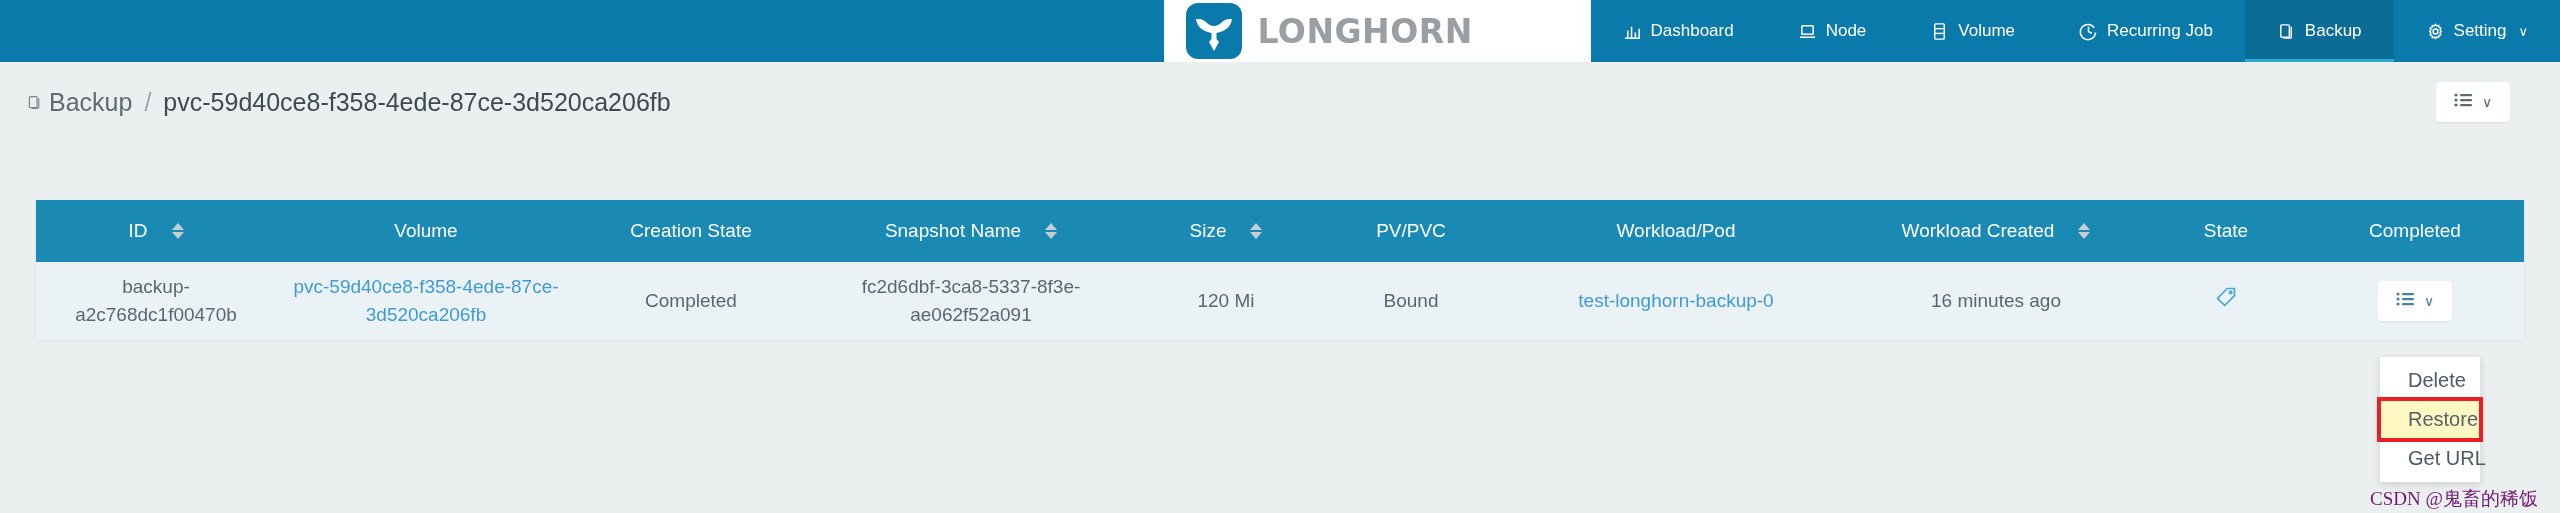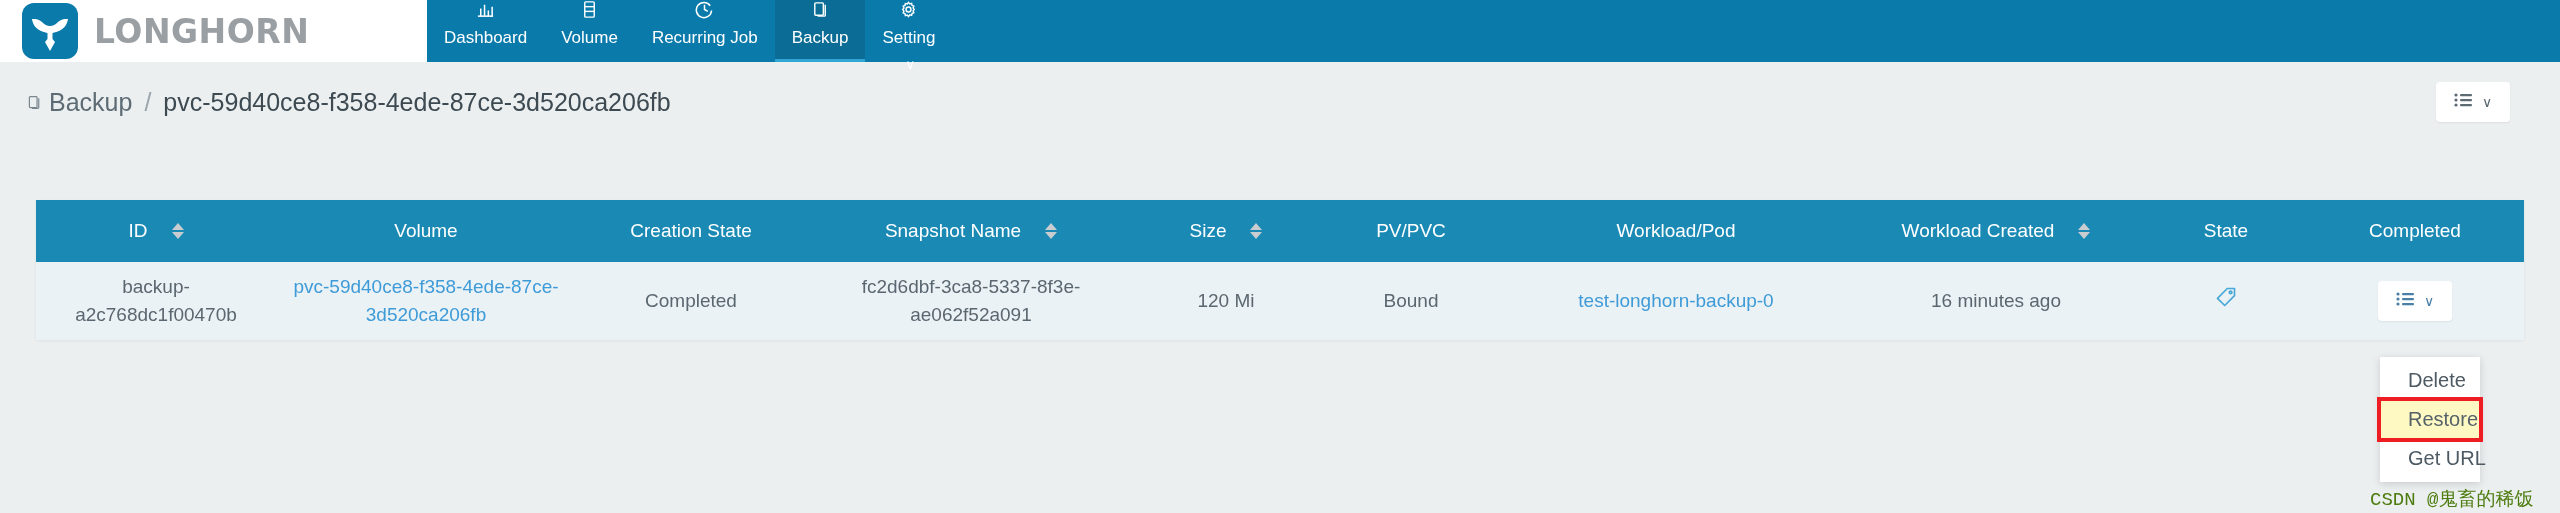--- a/index.html
+++ b/index.html
@@ -9,44 +9,43 @@
     background: #eceff0;
     overflow: hidden;
   }
   #app { position: relative; width: 2560px; height: 513px; background: #eceff0; }
 
   
   .header {
     position: absolute; top: 0; left: 0;
     width: 2560px; height: 62px;
     background: #0a7aab;
-    display: flex; align-items: stretch;
+    display: flex; align-items: stretch; justify-content: flex-end;
   }
   .brand {
     width: 427px; height: 62px; background: #ffffff;
     display: flex; align-items: center; padding-left: 22px;
     flex: 0 0 427px;
   }
   .logo-box {
     width: 56px; height: 56px; border-radius: 12px;
     background: #0a7aab; position: relative; flex: 0 0 56px;
   }
   .logo-box svg { position: absolute; top: 6px; left: 6px; }
   .brand-name {
     margin-left: 16px; font-size: 33px; font-weight: bold;
     letter-spacing: 0.5px; color: #9a9fa3;
     font-family: "DejaVu Sans", sans-serif;
   }
   .nav { display: flex; align-items: stretch; height: 62px; }
   .nav-item {
     display: flex; align-items: center; gap: 9px;
-    padding: 0 17px; height: 62px; color: #ffffff;
+    padding: 0 32px; height: 62px; color: #ffffff;
     font-size: 17px; cursor: pointer; position: relative;
     white-space: nowrap;
-    flex-direction: column;
   }
   .nav-item.active { background: #0b6c95; }
   .nav-item.active::after {
     content: ""; position: absolute; left: 0; right: 0; bottom: 0;
     height: 3px; background: #2fa6d4;
   }
   .nav-icon { display: flex; align-items: center; }
   .chev { font-size: 13px; margin-left: 3px; }
 
   
@@ -132,22 +131,22 @@
     padding-left: 28px; font-size: 20px; color: #4d5a63;
     cursor: pointer; white-space: nowrap;
   }
   .menu-item.highlighted {
     background: #fef9c3; color: #55626a;
     outline: 4px solid #ee1c23; outline-offset: -1px;
     position: relative; z-index: 2;
   }
   .watermark {
     position: absolute; left: 2370px; top: 486px;
-    font-size: 19px; color: #4d7c0f; white-space: nowrap;
-    font-family: Liberation Mono, monospace;
+    font-size: 19px; color: #701a75; white-space: nowrap;
+    font-family: Liberation Serif, serif;
   }
 </style>
 </head>
 <body>
 
 <div id="app">
 
   <div class="header">
     <div class="brand">
       <div class="logo-box">
@@ -170,20 +169,31 @@
                 <path d="M5 17V9"></path>
                 <path d="M9 17V5"></path>
                 <path d="M13 17V11"></path>
                 <path d="M17 17V7"></path>
           </g>
             </svg>
         </span>
         <span>Dashboard</span>
       </div>
 
+      <div class="nav-item">
+        <span class="nav-icon">
+          <svg width="19" height="19" viewBox="0 0 20 20">
+              <g fill="none" stroke="#fff" stroke-width="1.6">
+            <rect x="4" y="4" width="12" height="9" rx="1"></rect>
+                <path d="M2 16h16"></path>
+          </g>
+            </svg>
+        </span>
+        <span>Node</span>
+      </div>
 
       <div class="nav-item">
         <span class="nav-icon">
           <svg width="19" height="19" viewBox="0 0 20 20">
               <g fill="none" stroke="#fff" stroke-width="1.5">
             <rect x="5" y="2" width="10" height="16" rx="1"></rect>
                 <path d="M5 7h10"></path>
                 <path d="M5 12h10"></path>
           </g>
             </svg>

